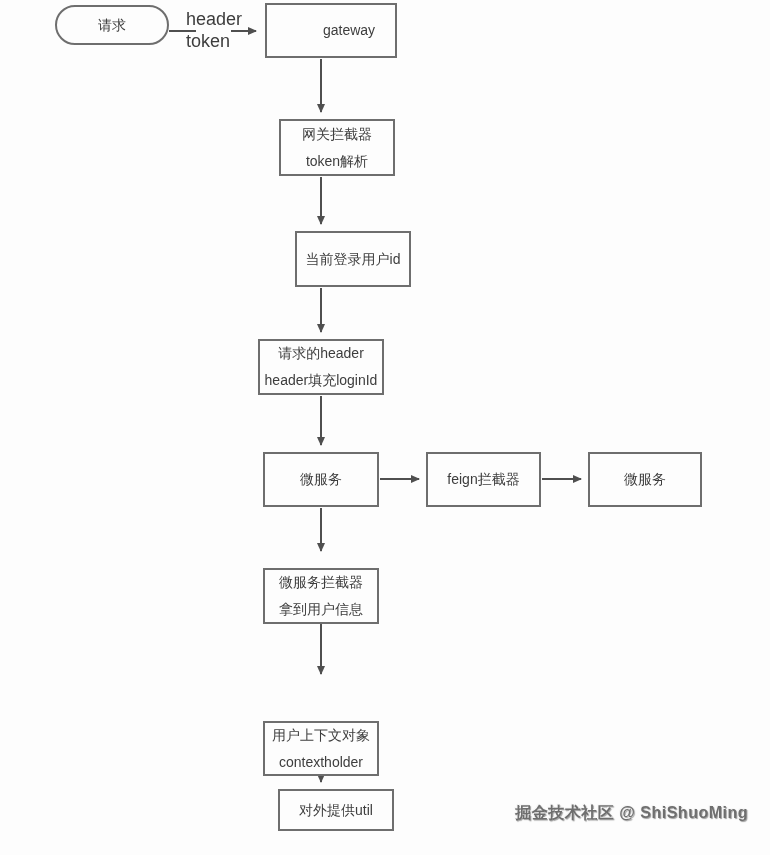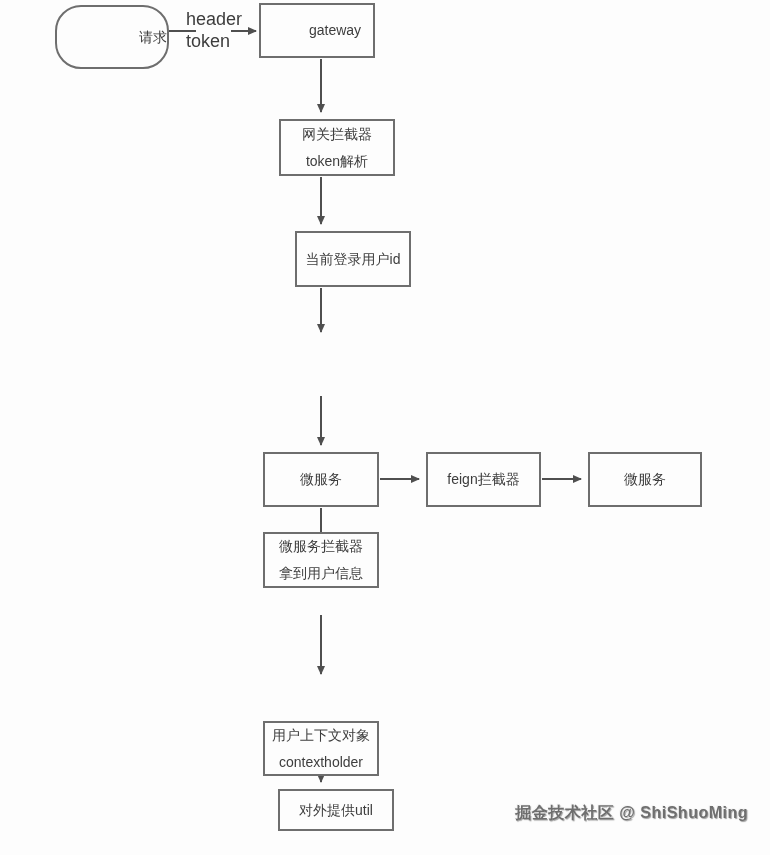--- a/index.html
+++ b/index.html
@@ -42,29 +42,29 @@
     right: 22px;
     font-size: 16px;
     font-weight: bold;
     letter-spacing: 0.5px;
     color: var(--watermark, #6e6e6e);
     text-shadow: -1px -1px 0 #f6f6f6, 1px 1px 1px #9c9c9c;
     white-space: nowrap;
   }
 
   
-  #n-request          { left: 55px;  top: 5px;   width: 114px; height: 64px; align-items: flex-end; }
-  #n-gateway          { left: 259px; top: 3px;   width: 116px; height: 55px; padding-left: 36px; }
+  #n-request          { left: 55px;  top: 5px;   width: 114px; height: 40px; }
+  #n-gateway          { left: 265px; top: 3px;   width: 132px; height: 55px; padding-left: 36px; }
   #n-gw-interceptor   { left: 263px; top: 119px; width: 116px; height: 57px; margin-left: 16px; }
   #n-login-user-id    { left: 263px; top: 231px; width: 116px; height: 56px; margin-left: 32px; }
   #n-header-fill      { left: 258px; top: 339px; width: 126px; height: 56px; }
   #n-microservice     { left: 263px; top: 452px; width: 116px; height: 55px; }
   #n-feign            { left: 426px; top: 452px; width: 115px; height: 55px; }
   #n-microservice-2   { left: 588px; top: 452px; width: 114px; height: 55px; }
-  #n-ms-interceptor   { left: 263px; top: 532px; width: 116px; height: 56px; }
+  #n-ms-interceptor   { left: 263px; top: 568px; width: 116px; height: 56px; }
   #n-context-holder   { left: 263px; top: 721px; width: 116px; height: 55px; }
   #n-util             { left: 278px; top: 789px; width: 116px; height: 42px; }
   #lbl-header-token   { left: 186px; top: 8px;   width: 50px; }
 </style>
 </head>
 <body>
 
 <div class="canvas">
 
   <svg class="edges" viewBox="0 0 770 855" xmlns="http://www.w3.org/2000/svg">
@@ -104,20 +104,24 @@
 
   <div class="node" id="n-gw-interceptor">
     <div>网关拦截器</div>
     <div>token解析</div>
   </div>
 
   <div class="node" id="n-login-user-id">
     <span>当前登录用户id</span>
   </div>
 
+  <div class="node" id="n-header-fill">
+    <div>请求的header</div>
+    <div>header填充loginId</div>
+  </div>
 
   <div class="node" id="n-microservice">
     <span>微服务</span>
   </div>
 
   <div class="node" id="n-feign">
     <span>feign拦截器</span>
   </div>
 
   <div class="node" id="n-microservice-2">

